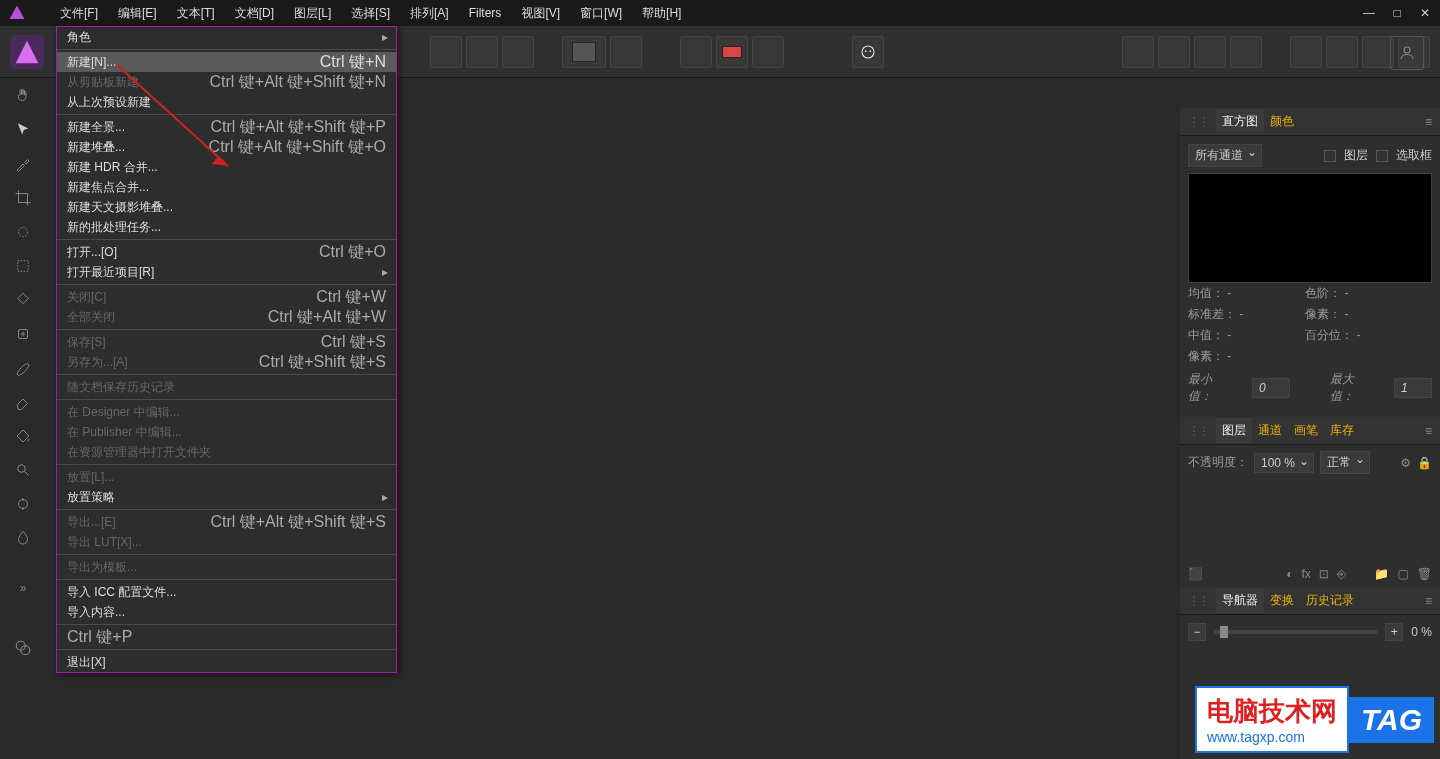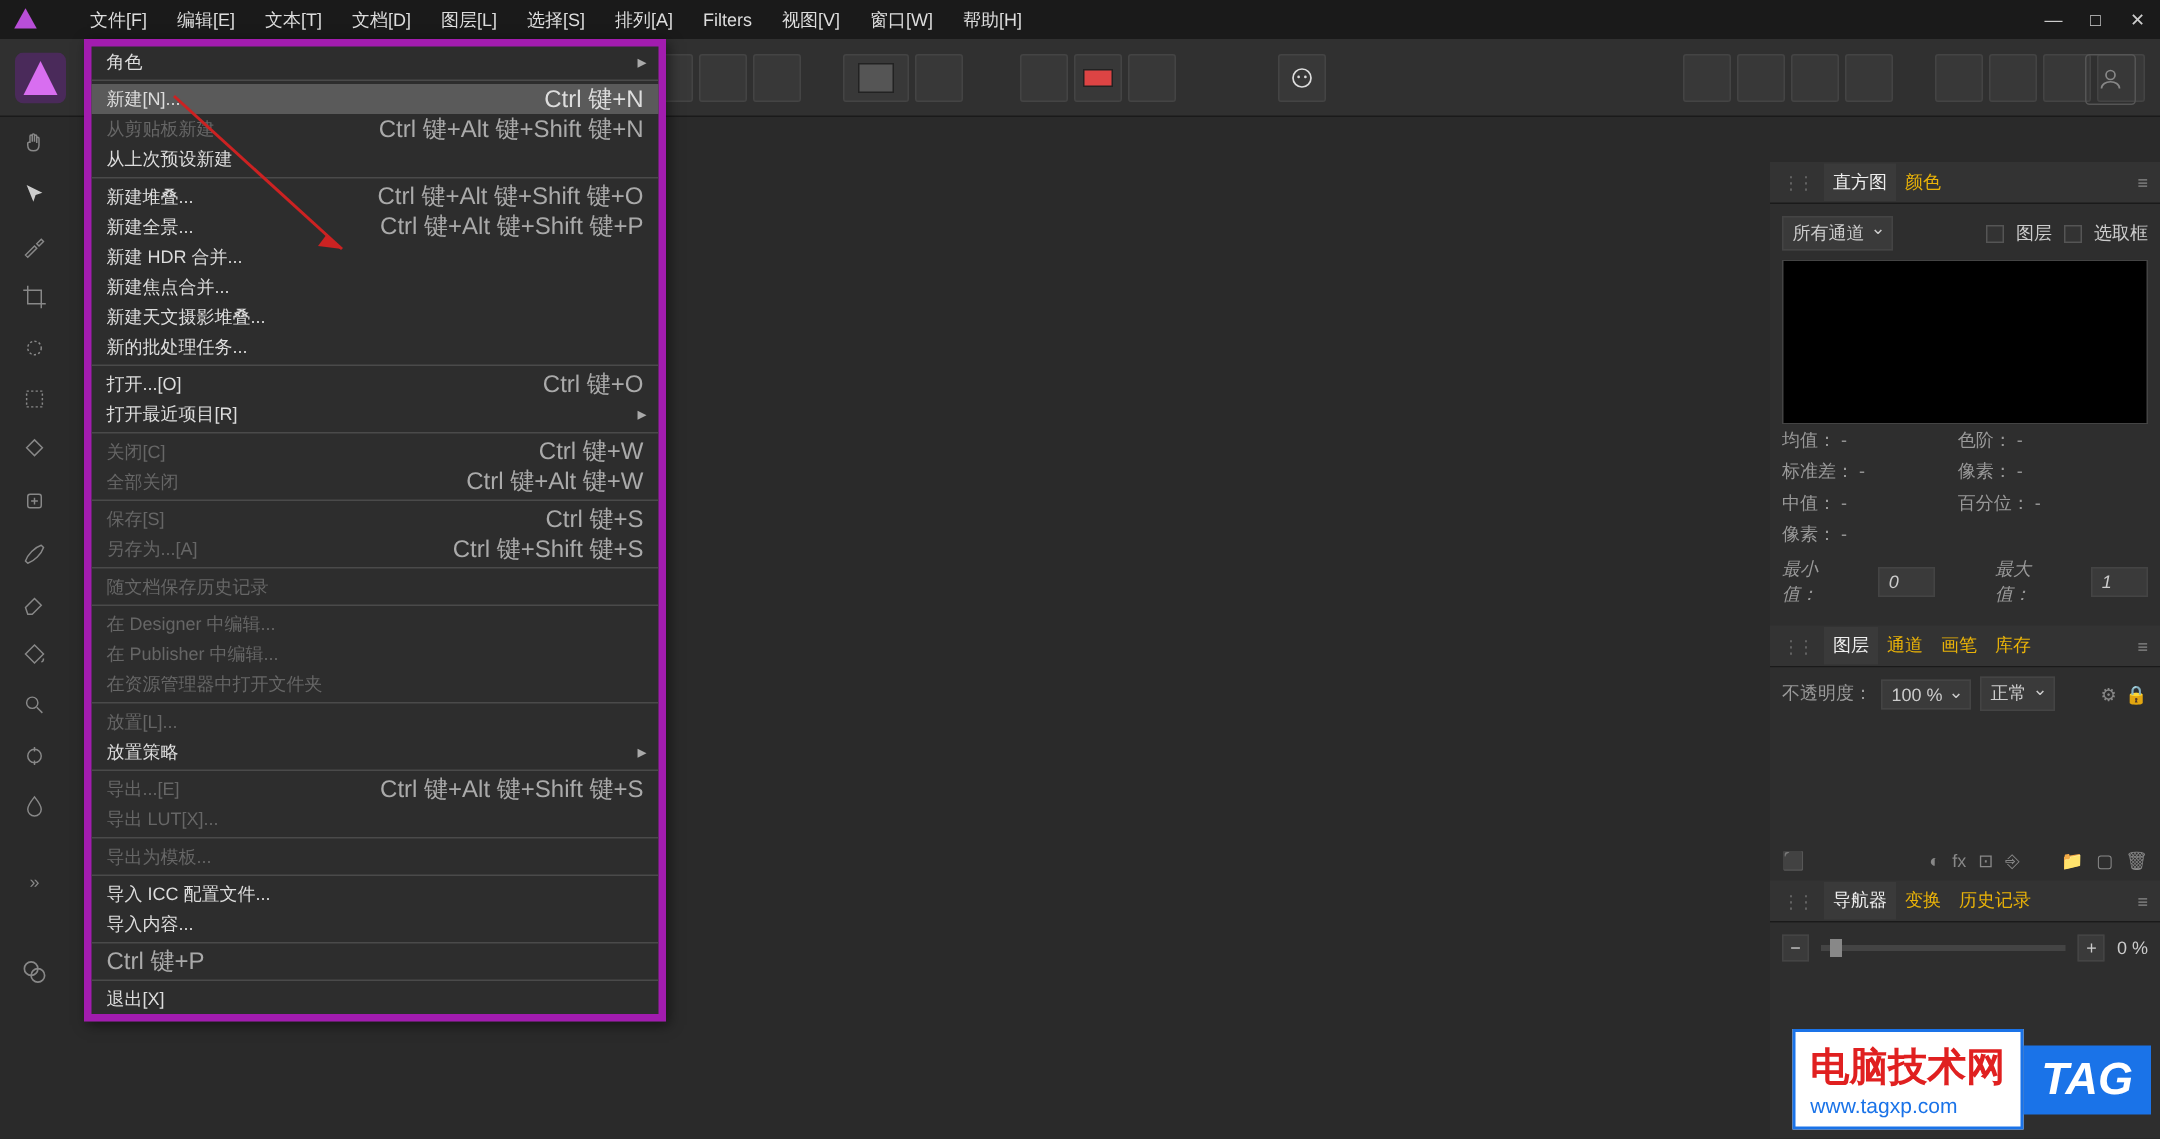--- a/index.html
+++ b/index.html
@@ -20,21 +20,21 @@
 .tool-spacer { flex: 1; }
 .color-swatch-red { width: 20px; height: 12px; background: #d44; border: 1px solid #222; }
 .color-swatch-box { width: 24px; height: 20px; background: #555; border: 1px solid #222; }
 
 
 .left-tools { position: absolute; left: 0; top: 78px; width: 46px; background: #2a2a2a; height: calc(100% - 78px); display: flex; flex-direction: column; align-items: center; gap: 6px; padding-top: 4px; }
 .left-tool { width: 28px; height: 28px; display: flex; align-items: center; justify-content: center; cursor: pointer; color: #888; }
 .left-tool svg { width: 18px; height: 18px; }
 
 
-.dropdown { position: absolute; left: 56px; top: 26px; width: 388px; background: #2d2d2d; border: 5px solid #a21caf; box-shadow: 2px 2px 8px rgba(0,0,0,0.5); z-index: 100; }
+.dropdown { position: absolute; left: 56px; top: 26px; width: 341px; background: #2d2d2d; border: 1px solid #a21caf; box-shadow: 2px 2px 8px rgba(0,0,0,0.5); z-index: 100; }
 .dropdown-item { height: 20px; display: flex; align-items: center; padding: 0 10px; cursor: pointer; color: #ddd; position: relative; }
 .dropdown-item.highlighted { background: #5a5a5a; }
 .dropdown-item.disabled { color: #666; }
 .dropdown-label { flex: 1; }
 .dropdown-shortcut { color: #aaa; font-size: 16px; }
 .dropdown-item.highlighted .dropdown-shortcut { color: #ddd; }
 .dropdown-arrow { position: absolute; right: 8px; color: #aaa; }
 .dropdown-sep { height: 1px; background: #4a4a4a; margin: 2px 0; }
 
 
@@ -247,26 +247,26 @@
     </div>
     <div class="dropdown-item disabled">
       <span class="dropdown-label">从剪贴板新建</span>
       <span class="dropdown-shortcut">Ctrl 键+Alt 键+Shift 键+N</span>
     </div>
     <div class="dropdown-item">
       <span class="dropdown-label">从上次预设新建</span>
     </div>
     <div class="dropdown-sep"></div>
     <div class="dropdown-item">
+      <span class="dropdown-label">新建全景...</span>
+      <span class="dropdown-shortcut">Ctrl 键+Alt 键+Shift 键+P</span>
+    </div>
+    <div class="dropdown-item">
       <span class="dropdown-label">新建堆叠...</span>
       <span class="dropdown-shortcut">Ctrl 键+Alt 键+Shift 键+O</span>
-    </div>
-    <div class="dropdown-item">
-      <span class="dropdown-label">新建全景...</span>
-      <span class="dropdown-shortcut">Ctrl 键+Alt 键+Shift 键+P</span>
     </div>
     <div class="dropdown-item">
       <span class="dropdown-label">新建 HDR 合并...</span>
     </div>
     <div class="dropdown-item">
       <span class="dropdown-label">新建焦点合并...</span>
     </div>
     <div class="dropdown-item">
       <span class="dropdown-label">新建天文摄影堆叠...</span>
     </div>

